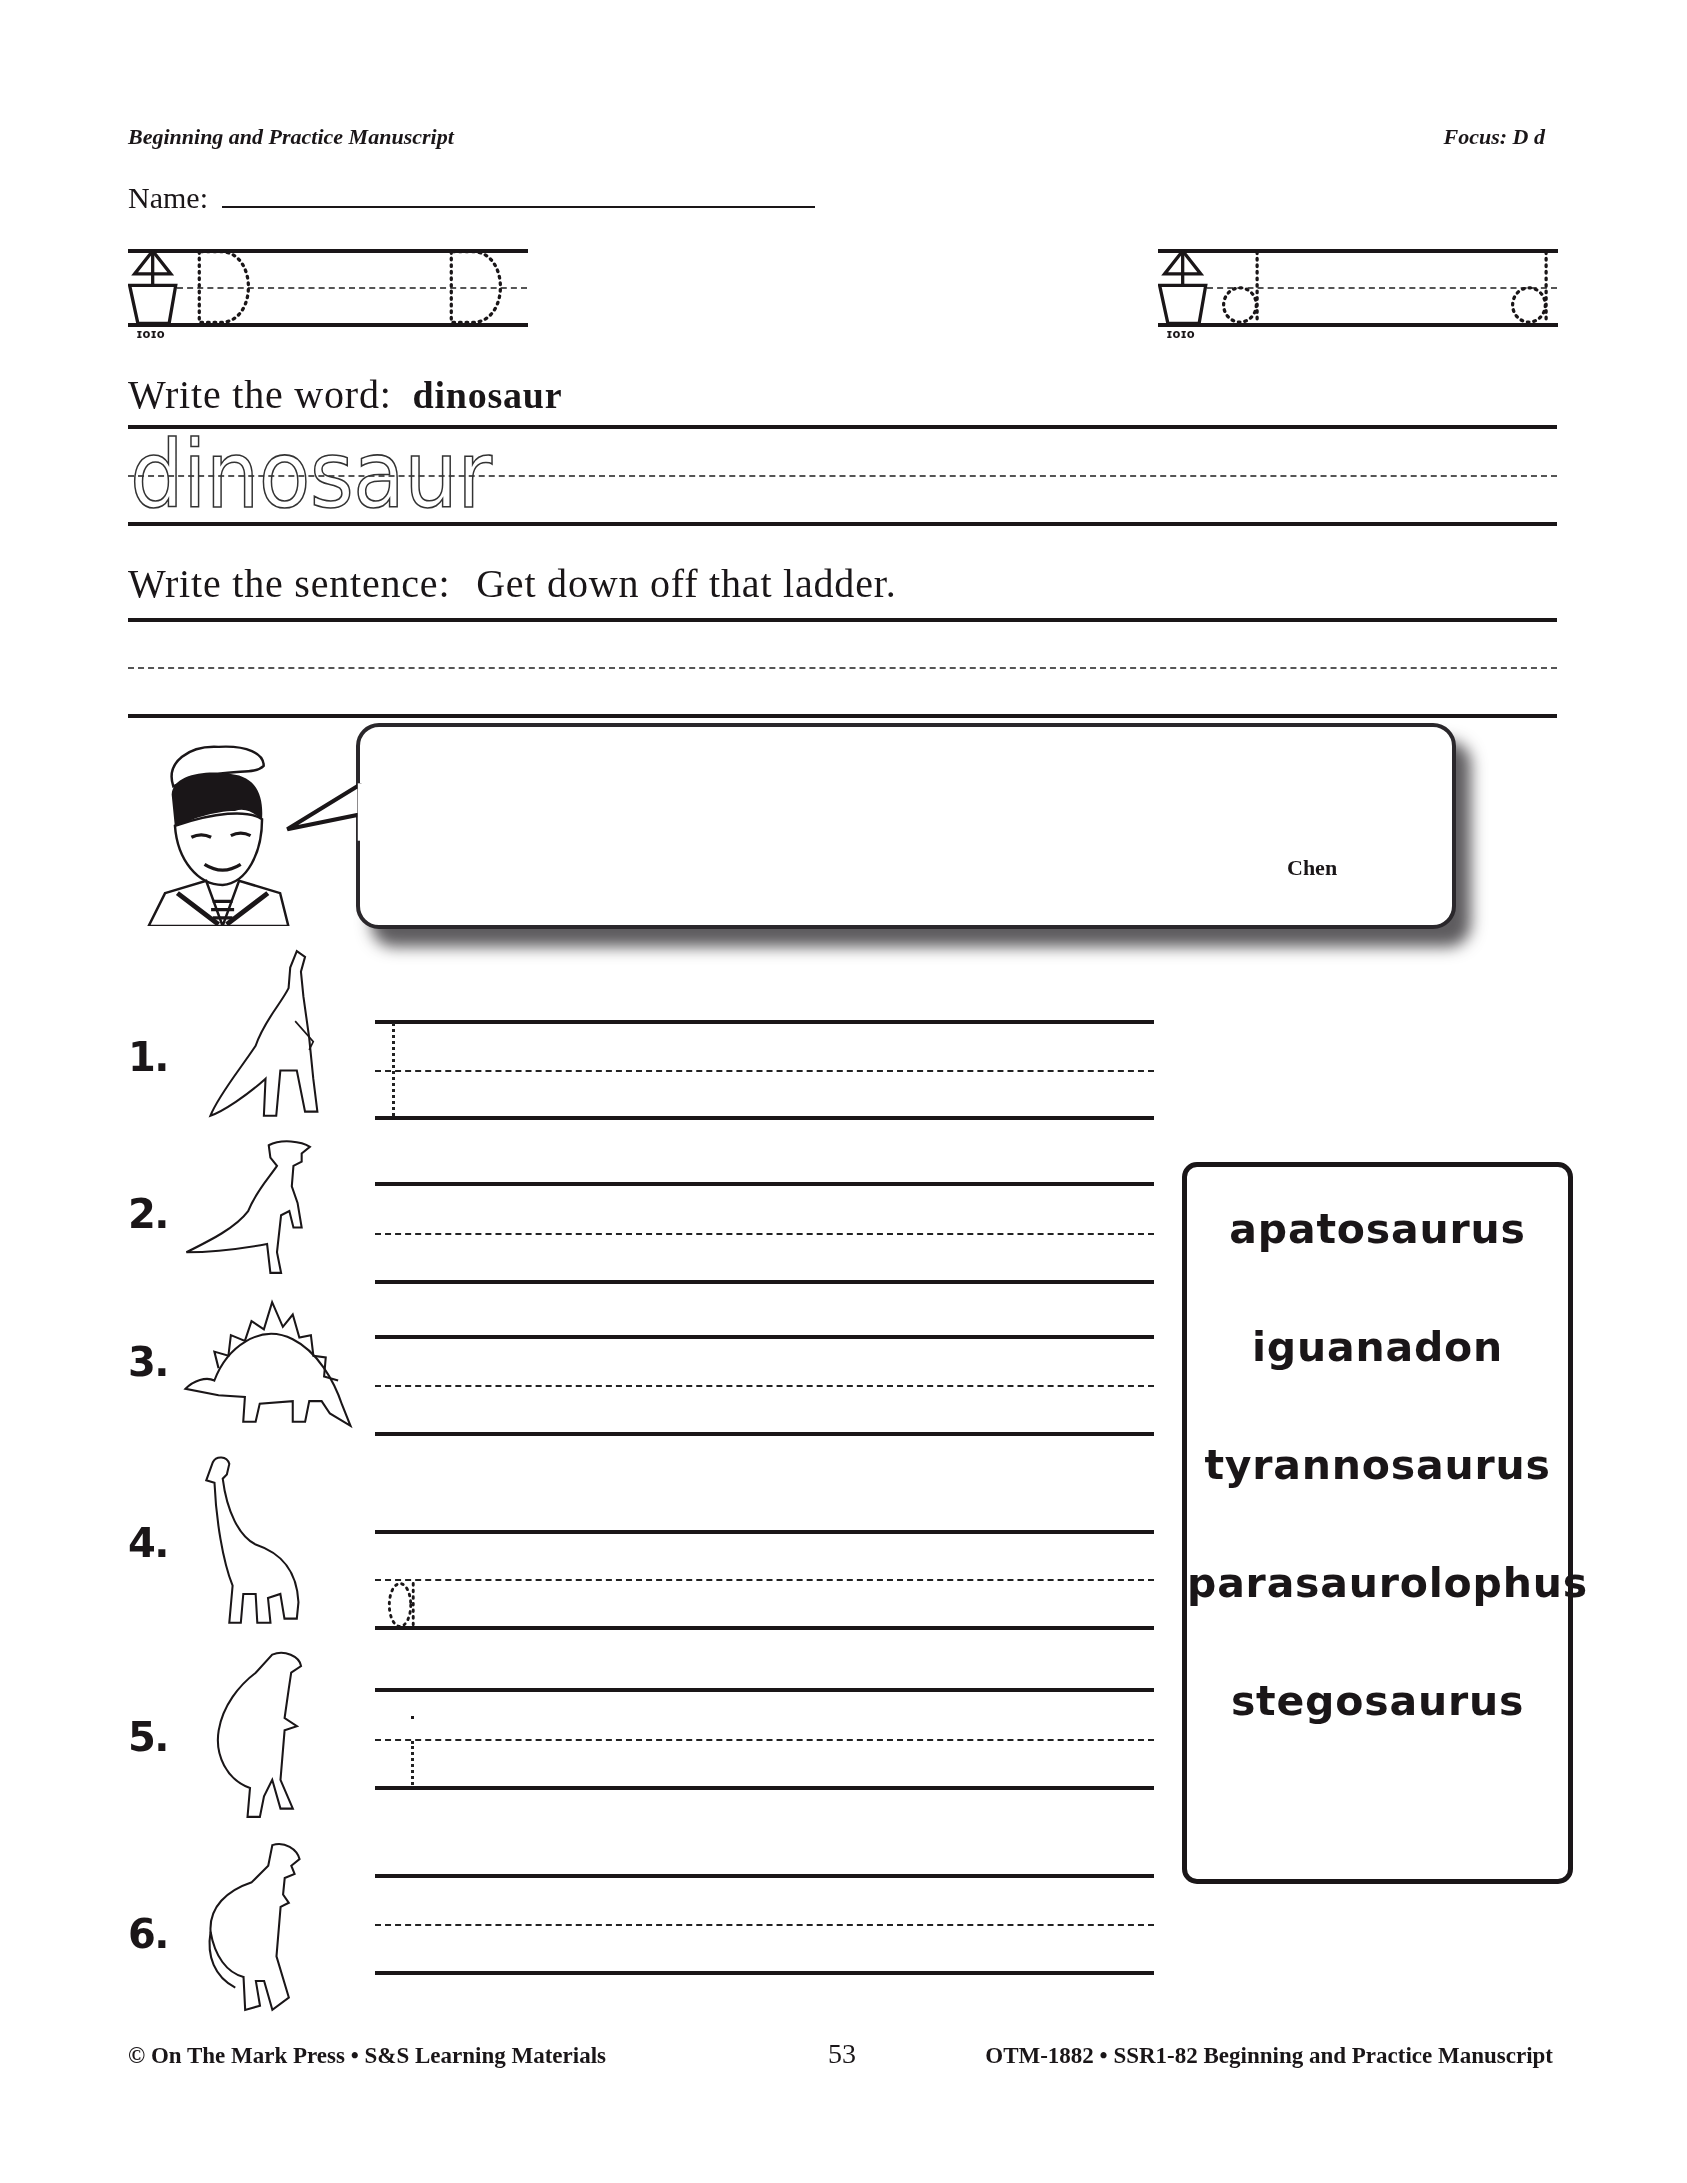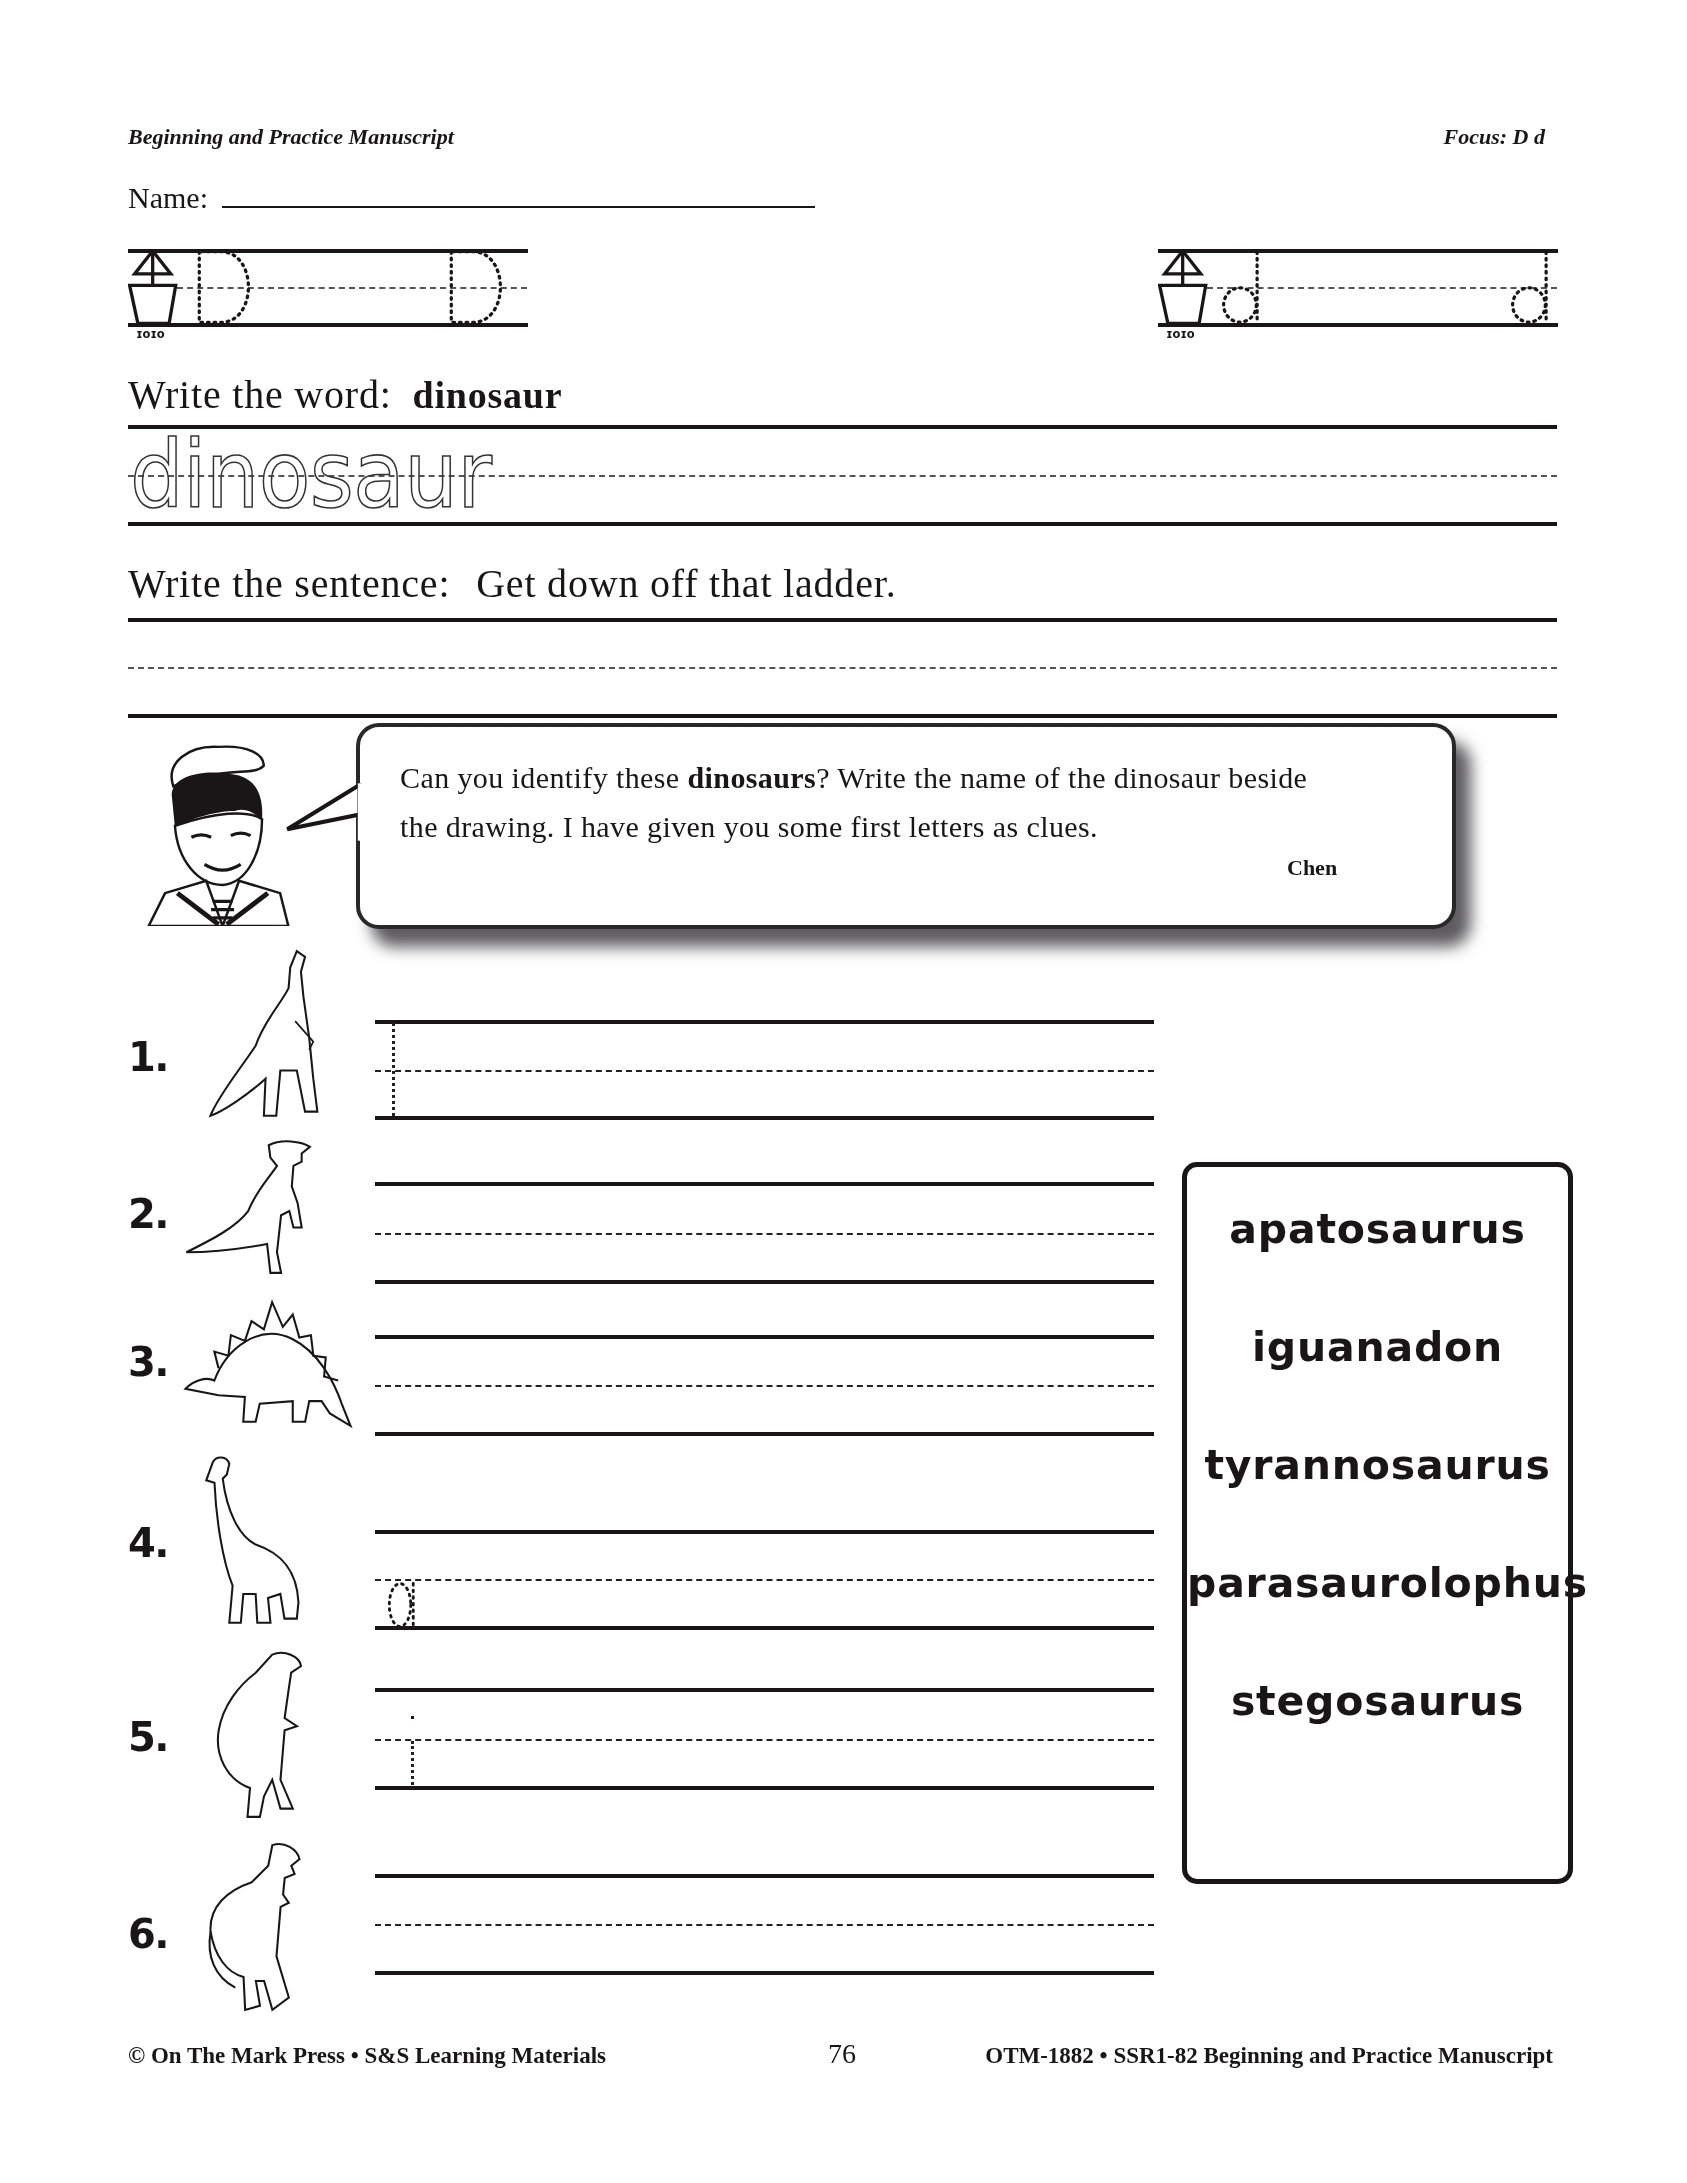--- a/index.html
+++ b/index.html
@@ -93,26 +93,20 @@
   <path d="M62,122 q12,-6 24,0" stroke="#1a1618" stroke-width="4" fill="none"></path>
   <path d="M110,120 q12,-6 24,0" stroke="#1a1618" stroke-width="4" fill="none"></path>
   <path d="M78,155 q22,14 44,0" stroke="#1a1618" stroke-width="4" fill="#fff"></path>
 
   <path d="M30,190 L80,175 L100,230 L120,175 L170,190 L180,230 L10,230 Z" fill="#fff" stroke="#1a1618" stroke-width="3"></path>
   <path d="M45,190 L95,228 M155,190 L105,228" stroke="#1a1618" stroke-width="6"></path>
   <path d="M88,200 h24 M86,210 h28 M88,220 h24" stroke="#1a1618" stroke-width="4"></path>
 </svg>
 
 <div class="abs" style="left:356px; top:723px; width:1092px; height:198px; border:4.1px solid #2a272b; border-radius:23px; background:#fff; box-shadow:15px 18px 15px rgba(40,38,42,0.75);">
-  <div class="abs hand" style="left:40px; top:26px; font-size:30px; line-height:49px; letter-spacing:0.4px; width:1022px;">
-    <div>
-      <span>Can you identify these </span><b>dinosaurs</b><span>?  Write the name of the dinosaur beside</span>
-    </div>
-    <div>the drawing.  I have given you some first letters as clues.</div>
-  </div>
   <div class="abs hand" style="left:927px; top:128px; font-size:22px; font-weight:bold;">Chen</div>
 </div>
 
 <svg class="abs" style="left:284px; top:783px;" width="82" height="58" viewBox="0 0 100 70">
   <polygon points="92,2 4,56 92,38" fill="#fff" stroke="#1a1618" stroke-width="5" stroke-linejoin="miter"></polygon>
   <rect x="90" y="0" width="12" height="70" fill="#fff"></rect>
 </svg>
 
 <div class="abs" style="left:124px; top:947px; width:1038px; height:177px;">
   <div class="num" style="left:4.1px; top:87px;">1.</div>
@@ -192,15 +186,15 @@
 
 <div class="abs" style="left:1182px; top:1162px; width:381px; height:709px; border:5px solid #1a1618; border-radius:15px; padding-top:3.3px;">
   <div class="bank-word">apatosaurus</div>
   <div class="bank-word">iguanadon</div>
   <div class="bank-word">tyrannosaurus</div>
   <div class="bank-word">parasaurolophus</div>
   <div class="bank-word">stegosaurus</div>
 </div>
 
 <div class="footer" style="left:128px;">© On The Mark Press • S&amp;S Learning Materials</div>
-<div class="footer" style="left:828px; font-weight:normal; font-size:28px; top:2038px;">76</div>
+<div class="footer" style="left:828px; font-weight:normal; font-size:28px; top:2038px;">53</div>
 <div class="footer" style="left:939px; width:614px; text-align:right;">OTM-1882 • SSR1-82 Beginning and Practice Manuscript</div>
 
 
 </body></html>

